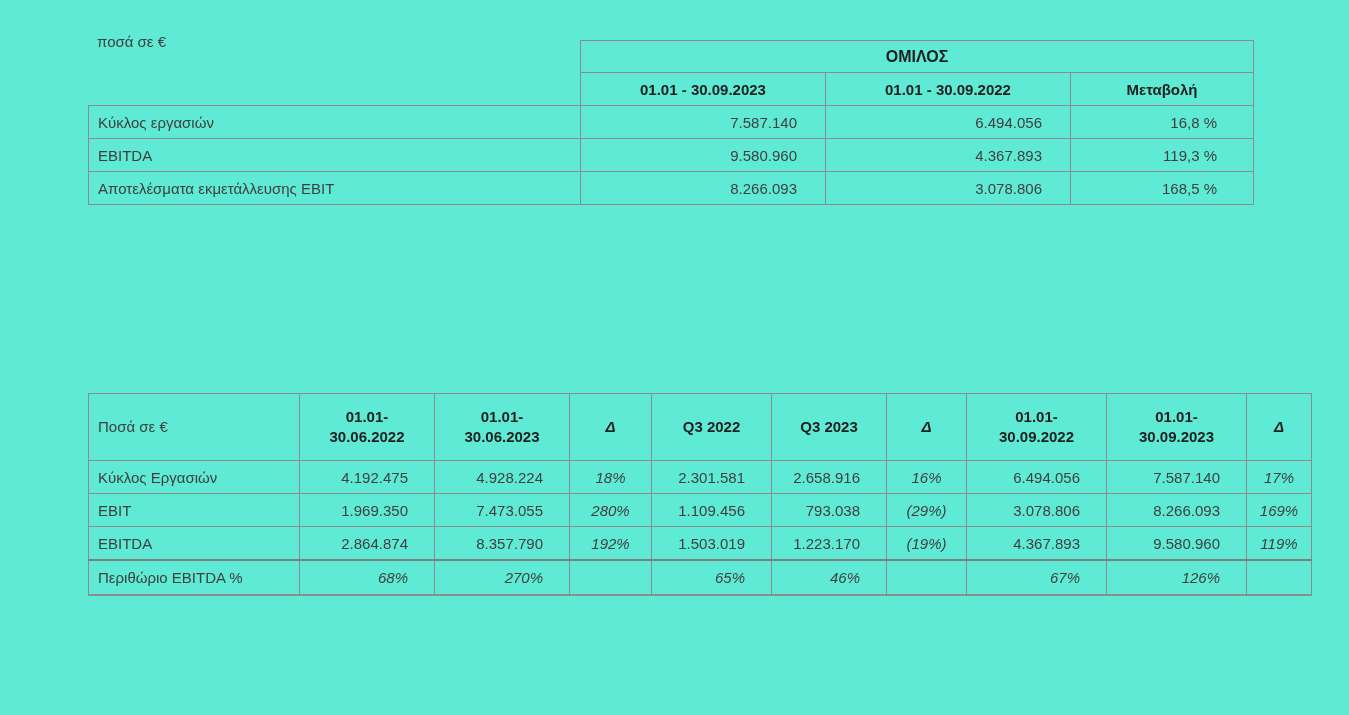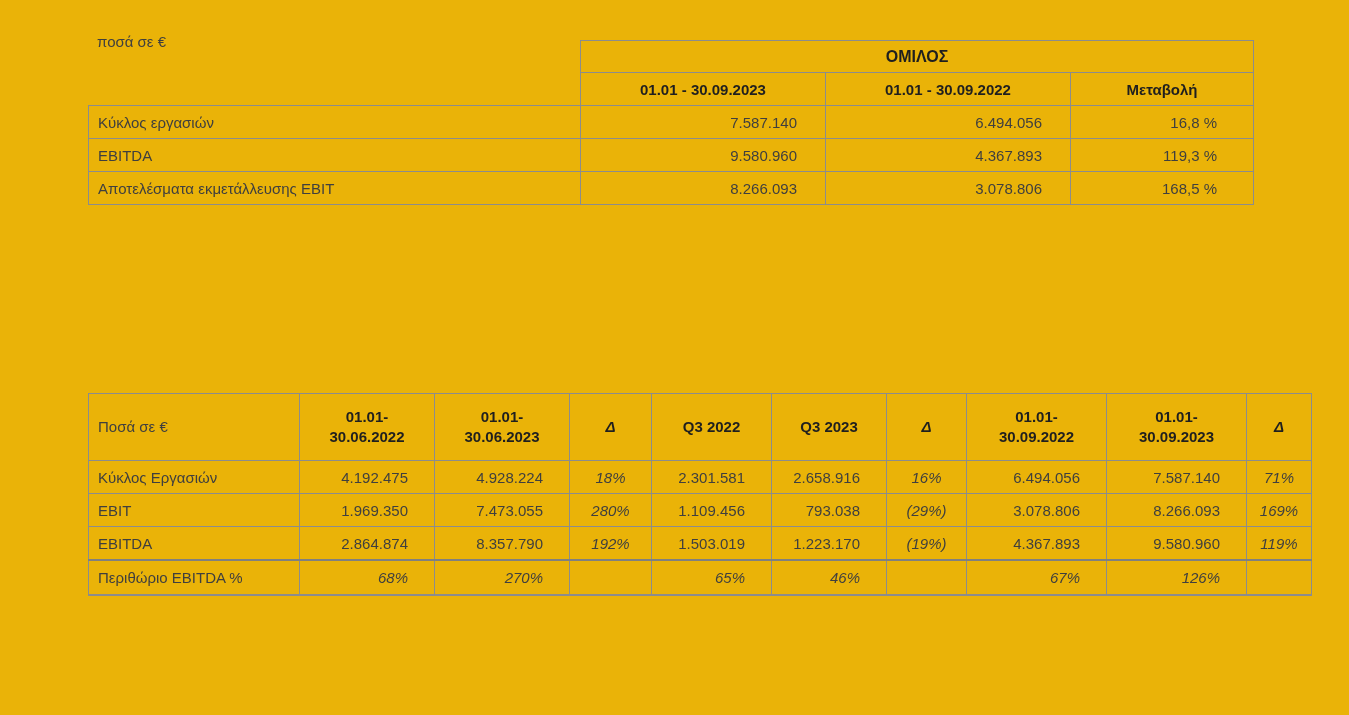--- a/index.html
+++ b/index.html
@@ -4,21 +4,21 @@
 <style>
   html, body {
     margin: 0;
     padding: 0;
     background: #ffffff;
   }
   .canvas {
     position: relative;
     width: 1349px;
     height: 715px;
-    background: #eab308;
+    background: #5eead4;
     font-family: "Liberation Sans", "DejaVu Sans", sans-serif;
     color: #3f3f3f;
     overflow: hidden;
   }
   .top-label {
     position: absolute;
     left: 97px;
     top: 33px;
     font-size: 15px;
     color: #3f3f3f;
@@ -166,21 +166,21 @@
     <tr>
       <td class="lbl">Κύκλος Εργασιών</td>
       <td class="num">4.192.475</td>
       <td class="num">4.928.224</td>
       <td class="dlt">18%</td>
       <td class="num">2.301.581</td>
       <td class="num">2.658.916</td>
       <td class="dlt">16%</td>
       <td class="num">6.494.056</td>
       <td class="num">7.587.140</td>
-      <td class="dlt">71%</td>
+      <td class="dlt">17%</td>
     </tr>
     <tr>
       <td class="lbl">EBIT</td>
       <td class="num">1.969.350</td>
       <td class="num">7.473.055</td>
       <td class="dlt">280%</td>
       <td class="num">1.109.456</td>
       <td class="num">793.038</td>
       <td class="dlt">(29%)</td>
       <td class="num">3.078.806</td>

